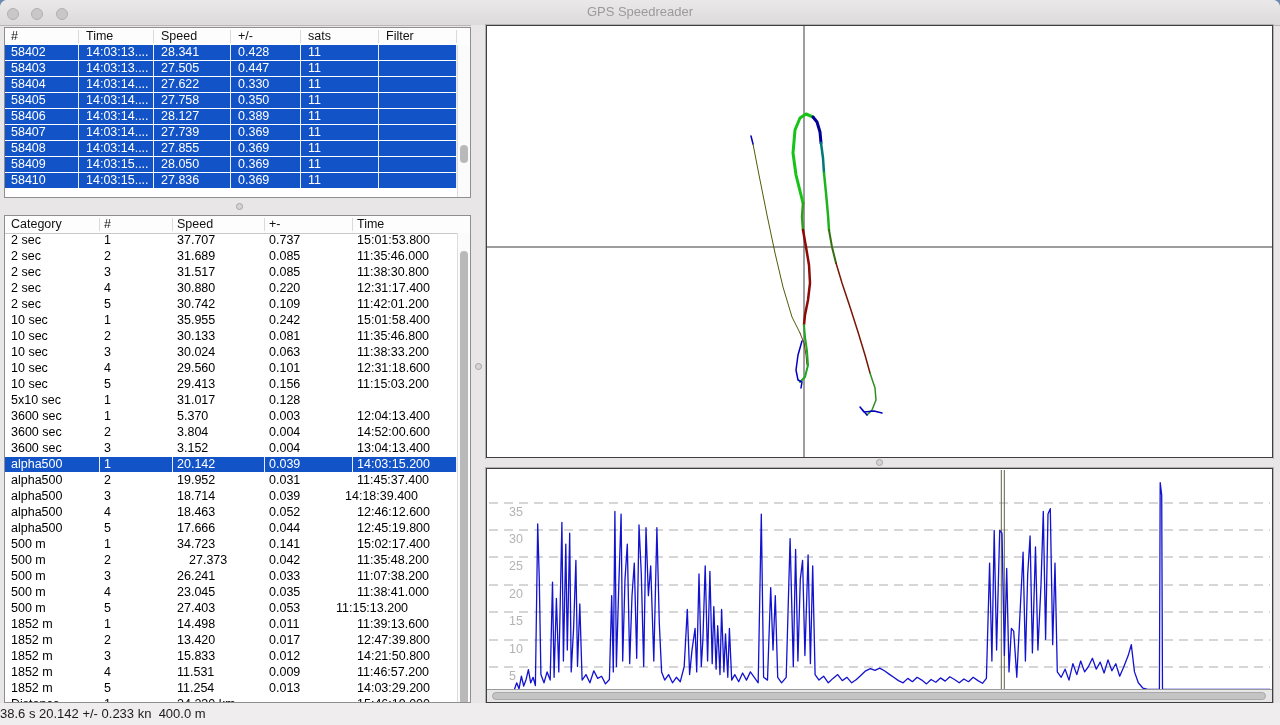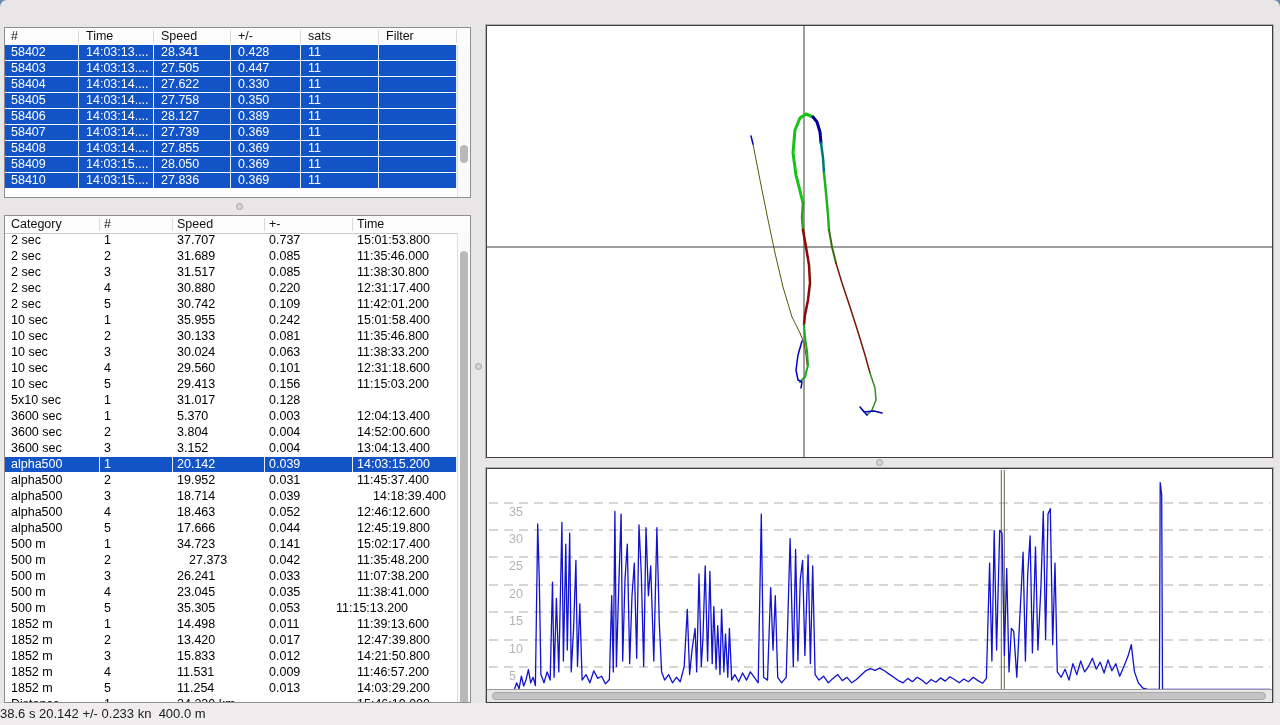--- a/index.html
+++ b/index.html
@@ -34,20 +34,28 @@
   
   .statusbar{position:absolute;left:0;top:703px;width:1280px;height:22px;background:#efeded;}
   .statusbar span{position:absolute;left:0;top:3px;font-size:13px;color:#1b1b1b;white-space:pre;}
   svg{display:block;}
 </style>
 </head>
 <body>
 
 <div class="window">
 
+  <div class="titlebar">
+    <div class="lights">
+      <span class="light"></span>
+      <span class="light"></span>
+      <span class="light"></span>
+    </div>
+    <div class="title">GPS Speedreader</div>
+  </div>
 
   <div class="tpanel" style="left:4px;top:27px;width:467px;height:171px;">
     <div class="thead" id="topHead">
         <span style="left: 6px;">#</span>
         <span style="left: 81px;">Time</span>
         <span style="left: 156px;">Speed</span>
         <span style="left: 233px;">+/-</span>
         <span style="left: 303px;">sats</span>
         <span style="left: 381px;">Filter</span>
         <i style="left: 73px;"></i>
@@ -99,28 +107,28 @@
         <div class="trow" style="width: 452px;"><span style="left: 6px;">10 sec</span><span style="left: 99px;">2</span><span style="left: 172px;">30.133</span><span style="left: 264px;">0.081</span><span style="left: 352px;">11:35:46.800</span></div>
         <div class="trow" style="width: 452px;"><span style="left: 6px;">10 sec</span><span style="left: 99px;">3</span><span style="left: 172px;">30.024</span><span style="left: 264px;">0.063</span><span style="left: 352px;">11:38:33.200</span></div>
         <div class="trow" style="width: 452px;"><span style="left: 6px;">10 sec</span><span style="left: 99px;">4</span><span style="left: 172px;">29.560</span><span style="left: 264px;">0.101</span><span style="left: 352px;">12:31:18.600</span></div>
         <div class="trow" style="width: 452px;"><span style="left: 6px;">10 sec</span><span style="left: 99px;">5</span><span style="left: 172px;">29.413</span><span style="left: 264px;">0.156</span><span style="left: 352px;">11:15:03.200</span></div>
         <div class="trow" style="width: 452px;"><span style="left: 6px;">5x10 sec</span><span style="left: 99px;">1</span><span style="left: 172px;">31.017</span><span style="left: 264px;">0.128</span><span style="left: 352px;"></span></div>
         <div class="trow" style="width: 452px;"><span style="left: 6px;">3600 sec</span><span style="left: 99px;">1</span><span style="left: 172px;">5.370</span><span style="left: 264px;">0.003</span><span style="left: 352px;">12:04:13.400</span></div>
         <div class="trow" style="width: 452px;"><span style="left: 6px;">3600 sec</span><span style="left: 99px;">2</span><span style="left: 172px;">3.804</span><span style="left: 264px;">0.004</span><span style="left: 352px;">14:52:00.600</span></div>
         <div class="trow" style="width: 452px;"><span style="left: 6px;">3600 sec</span><span style="left: 99px;">3</span><span style="left: 172px;">3.152</span><span style="left: 264px;">0.004</span><span style="left: 352px;">13:04:13.400</span></div>
         <div class="trow sel" style="width: 452px;"><span style="left: 6px;">alpha500</span><span style="left: 99px;">1</span><span style="left: 172px;">20.142</span><span style="left: 264px;">0.039</span><span style="left: 352px;">14:03:15.200</span><i style="left: 94px;"></i><i style="left: 167px;"></i><i style="left: 259px;"></i><i style="left: 347px;"></i><i style="left: 451px;"></i></div>
         <div class="trow" style="width: 452px;"><span style="left: 6px;">alpha500</span><span style="left: 99px;">2</span><span style="left: 172px;">19.952</span><span style="left: 264px;">0.031</span><span style="left: 352px;">11:45:37.400</span></div>
-        <div class="trow" style="width: 452px;"><span style="left: 6px;">alpha500</span><span style="left: 99px;">3</span><span style="left: 172px;">18.714</span><span style="left: 264px;">0.039</span><span style="left: 368px;">14:18:39.400</span></div>
+        <div class="trow" style="width: 452px;"><span style="left: 6px;">alpha500</span><span style="left: 99px;">3</span><span style="left: 172px;">18.714</span><span style="left: 264px;">0.039</span><span style="left: 340px;">14:18:39.400</span></div>
         <div class="trow" style="width: 452px;"><span style="left: 6px;">alpha500</span><span style="left: 99px;">4</span><span style="left: 172px;">18.463</span><span style="left: 264px;">0.052</span><span style="left: 352px;">12:46:12.600</span></div>
         <div class="trow" style="width: 452px;"><span style="left: 6px;">alpha500</span><span style="left: 99px;">5</span><span style="left: 172px;">17.666</span><span style="left: 264px; text-align: center;">0.044</span><span style="left: 352px;">12:45:19.800</span></div>
         <div class="trow" style="width: 452px;"><span style="left: 6px;">500 m</span><span style="left: 99px;">1</span><span style="left: 172px;">34.723</span><span style="left: 264px;">0.141</span><span style="left: 352px;">15:02:17.400</span></div>
         <div class="trow" style="width: 452px;"><span style="left: 6px;">500 m</span><span style="left: 99px;">2</span><span style="left: 184px;">27.373</span><span style="left: 264px;">0.042</span><span style="left: 352px;">11:35:48.200</span></div>
         <div class="trow" style="width: 452px;"><span style="left: 6px;">500 m</span><span style="left: 99px;">3</span><span style="left: 172px;">26.241</span><span style="left: 264px;">0.033</span><span style="left: 352px;">11:07:38.200</span></div>
         <div class="trow" style="width: 452px;"><span style="left: 6px;">500 m</span><span style="left: 99px;">4</span><span style="left: 172px;">23.045</span><span style="left: 264px;">0.035</span><span style="left: 352px;">11:38:41.000</span></div>
-        <div class="trow" style="width: 452px;"><span style="left: 6px;">500 m</span><span style="left: 99px;">5</span><span style="left: 172px;">35.305</span><span style="left: 264px;">0.053</span><span style="left: 331px;">11:15:13.200</span></div>
+        <div class="trow" style="width: 452px;"><span style="left: 6px;">500 m</span><span style="left: 99px;">5</span><span style="left: 172px;">27.403</span><span style="left: 264px;">0.053</span><span style="left: 331px;">11:15:13.200</span></div>
         <div class="trow" style="width: 452px;"><span style="left: 6px;">1852 m</span><span style="left: 99px;">1</span><span style="left: 172px;">14.498</span><span style="left: 264px;">0.011</span><span style="left: 352px;">11:39:13.600</span></div>
         <div class="trow" style="width: 452px;"><span style="left: 6px;">1852 m</span><span style="left: 99px;">2</span><span style="left: 172px;">13.420</span><span style="left: 264px;">0.017</span><span style="left: 352px;">12:47:39.800</span></div>
         <div class="trow" style="width: 452px;"><span style="left: 6px;">1852 m</span><span style="left: 99px;">3</span><span style="left: 172px;">15.833</span><span style="left: 264px;">0.012</span><span style="left: 352px;">14:21:50.800</span></div>
         <div class="trow" style="width: 452px;"><span style="left: 6px;">1852 m</span><span style="left: 99px;">4</span><span style="left: 172px;">11.531</span><span style="left: 264px;">0.009</span><span style="left: 352px;">11:46:57.200</span></div>
         <div class="trow" style="width: 452px;"><span style="left: 6px;">1852 m</span><span style="left: 99px;">5</span><span style="left: 172px;">11.254</span><span style="left: 264px;">0.013</span><span style="left: 352px;">14:03:29.200</span></div>
         <div class="trow" style="width: 452px;"><span style="left: 6px;">Distance</span><span style="left: 99px;">1</span><span style="left: 172px;">24.230 km</span><span style="left: 264px;"></span><span style="left: 352px;">15:46:19.000</span></div>
       </div>
     <div class="vscroll">
       <div class="vthumb" style="top:18px;height:457px;"></div>
     </div>

